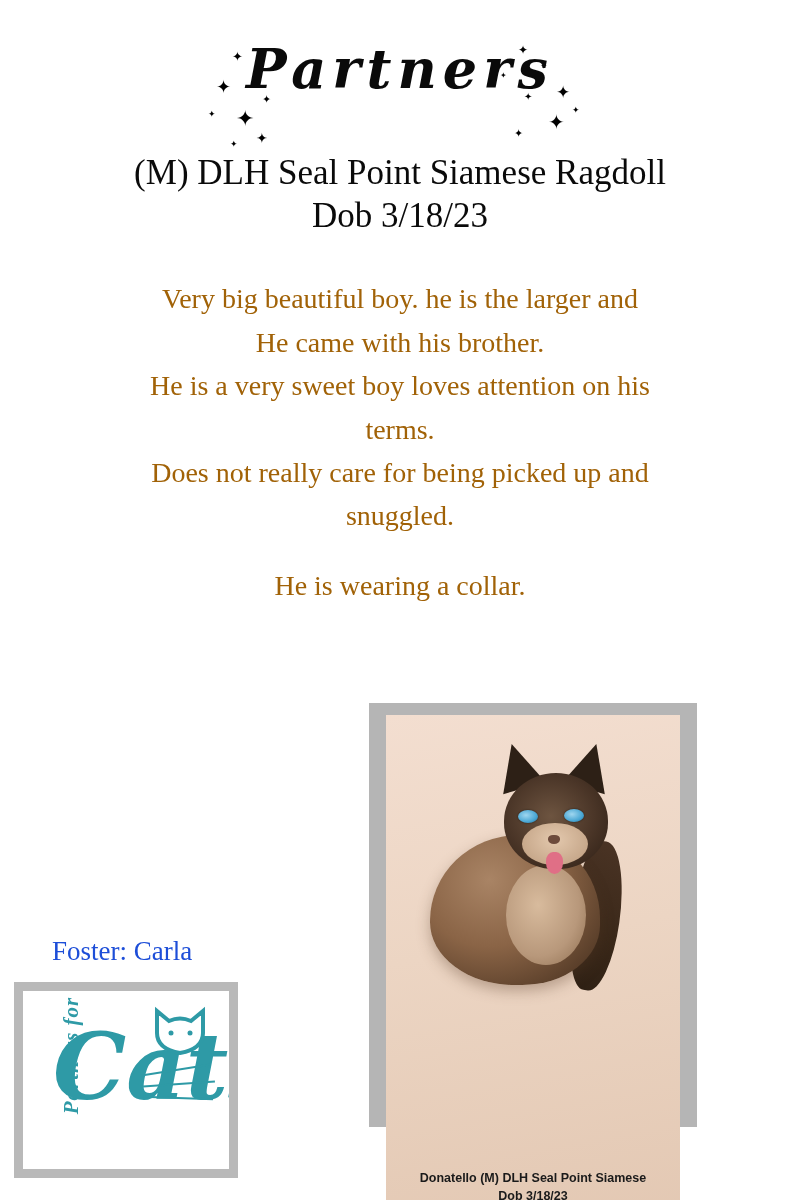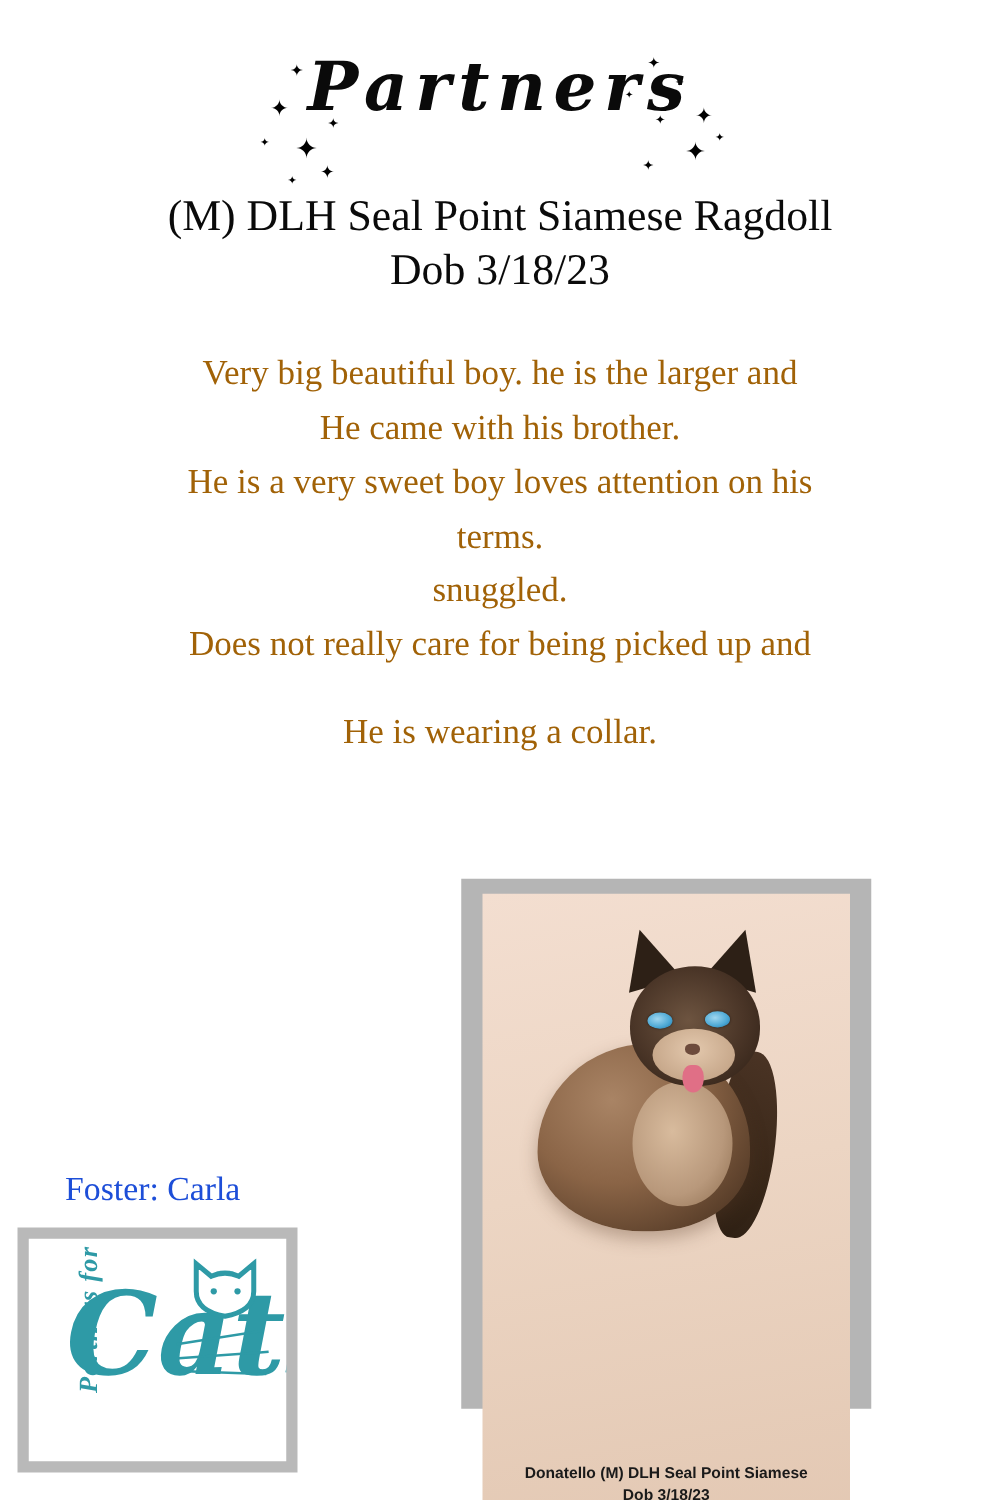--- a/index.html
+++ b/index.html
@@ -288,22 +288,22 @@
 <div class="subtitle">
   <div>(M) DLH Seal Point Siamese Ragdoll</div>
   <div>Dob 3/18/23</div>
 </div>
 
 <div class="description">
     <div>Very big beautiful boy. he is the larger and</div>
     <div>He came with his brother.</div>
     <div>He is a very sweet boy loves attention on his</div>
     <div>terms.</div>
+    <div>Does not really care for being picked up and</div>
     <div>snuggled.</div>
-    <div>Does not really care for being picked up and</div>
     <div class="blank-line"></div>
     <div>He is wearing a collar.</div>
   </div>
 
 <div class="photo-frame">
   <div class="photo-inner">
     <div class="cat-stage">
       <div class="cat-tail"></div>
       <div class="cat-body"></div>
       <div class="cat-chest"></div>

